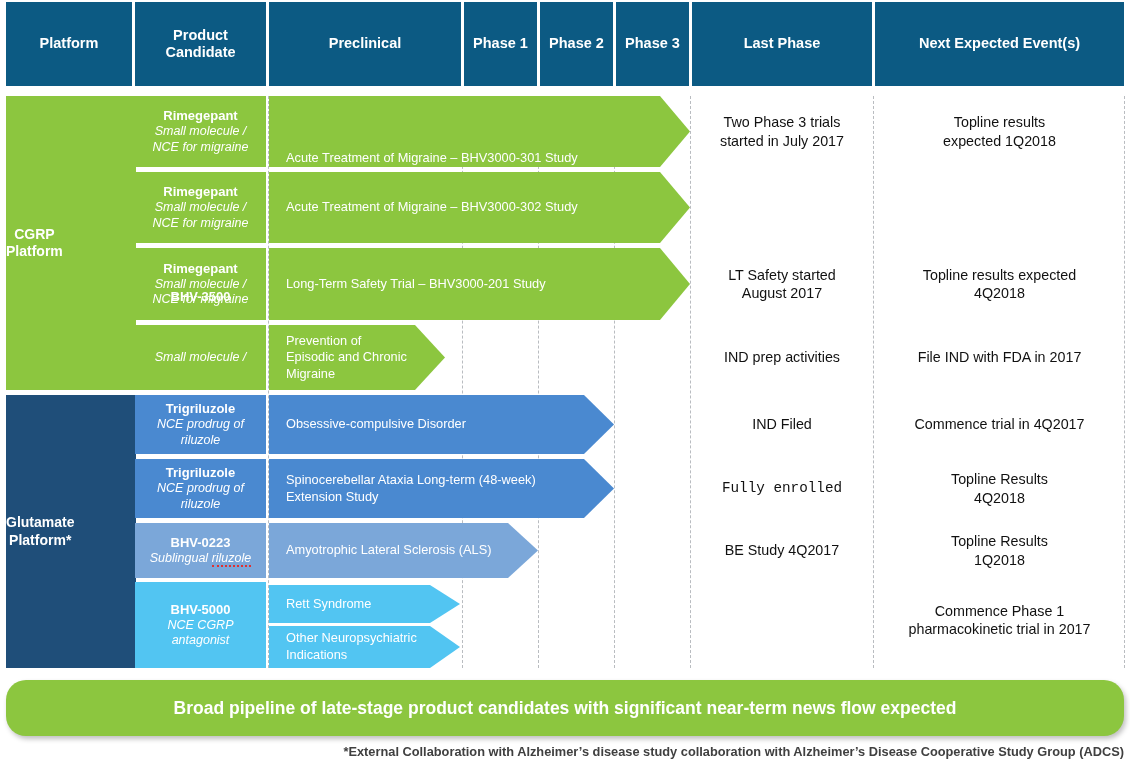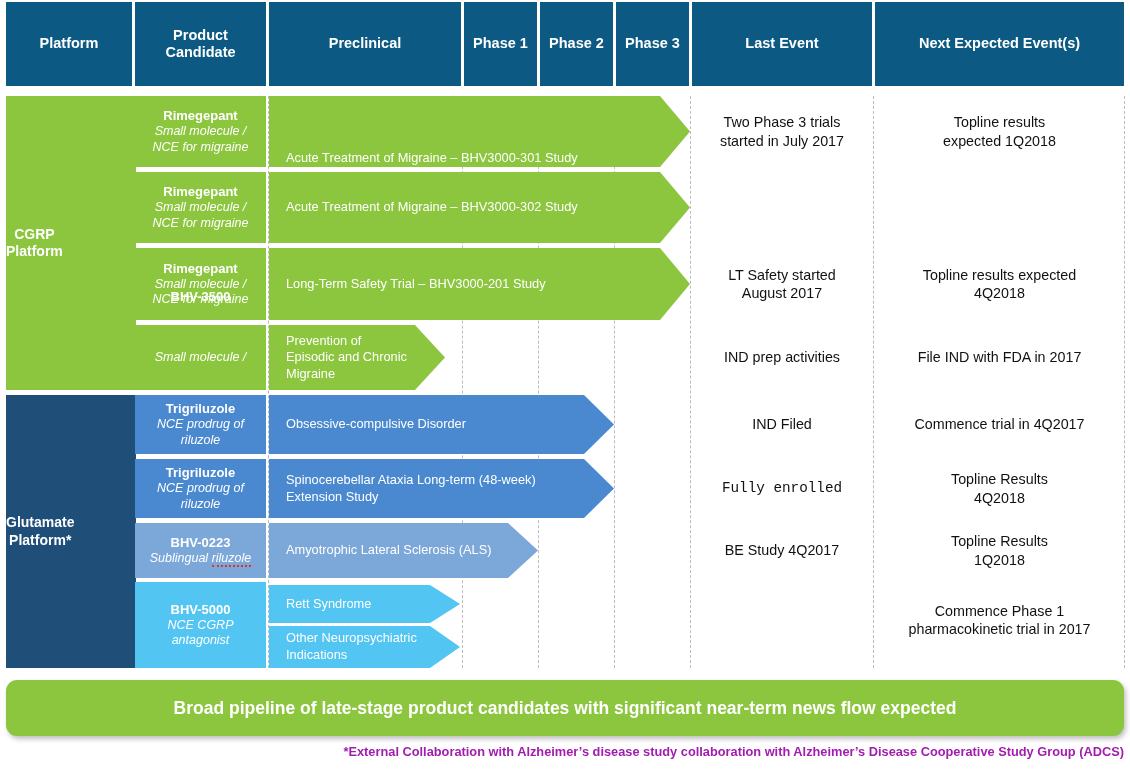--- a/index.html
+++ b/index.html
@@ -75,45 +75,45 @@
     display: flex; align-items: center; justify-content: center;
     text-align: center;
     padding: 0 6px;
   }
 
   
   #banner {
     position: absolute; left: 6px; top: 680px;
     width: 1118px; height: 56px;
     background: #8cc63f;
-    border-radius: 11px;
+    border-radius: 20px;
     color: #ffffff;
     font-weight: bold; font-size: 17.5px;
     display: flex; align-items: center; justify-content: center;
     text-align: center;
     box-shadow: 2px 3px 5px rgba(0,0,0,0.25);
   }
   #footnote {
     position: absolute; left: 0; top: 744px; width: 1124px;
     text-align: right;
-    font-size: 12.8px; font-weight: bold; color: #a21caf;
+    font-size: 12.8px; font-weight: bold; color: #404040;
   }
 </style>
 </head>
 <body>
 
 <div id="header">
   <div class="hcell" style="left:6px;  width:126px;">Platform</div>
   <div class="hcell" style="left: 135px; width: 131px; white-space: pre-line;">Product
 Candidate</div>
   <div class="hcell" style="left:269px;width:192px;">Preclinical</div>
   <div class="hcell" style="left:464px;width:73px;">Phase 1</div>
   <div class="hcell" style="left:540px;width:73px;">Phase 2</div>
   <div class="hcell" style="left:616px;width:73px;">Phase 3</div>
-  <div class="hcell" style="left:692px;width:180px;">Last Event</div>
+  <div class="hcell" style="left:692px;width:180px;">Last Phase</div>
   <div class="hcell" style="left:875px;width:249px;">Next Expected Event(s)</div>
 </div>
 
 <div class="vline" style="left:268px; top:96px; height:572px;"></div>
 <div class="vline" style="left:462px; top:96px; height:572px;"></div>
 <div class="vline" style="left:538px; top:96px; height:572px;"></div>
 <div class="vline" style="left:614px; top:96px; height:572px;"></div>
 <div class="vline" style="left:690px; top:96px; height:572px;"></div>
 <div class="vline" style="left:873px; top:96px; height:572px;"></div>
 <div class="vline" style="left:1124px;top:96px; height:572px;"></div>

